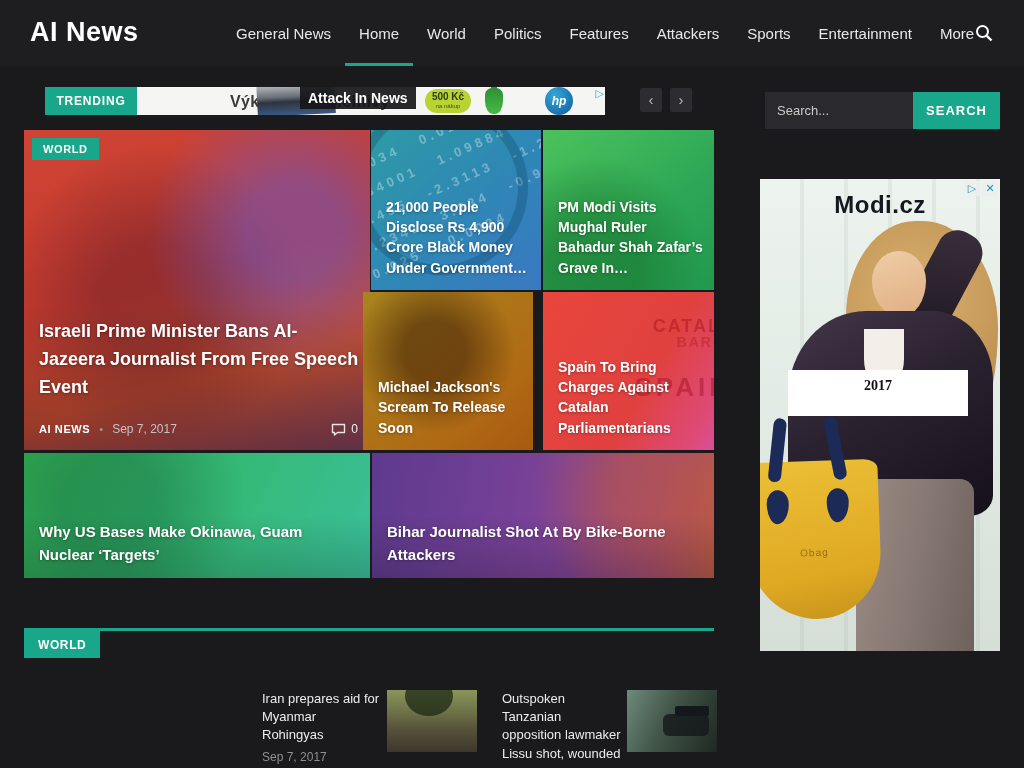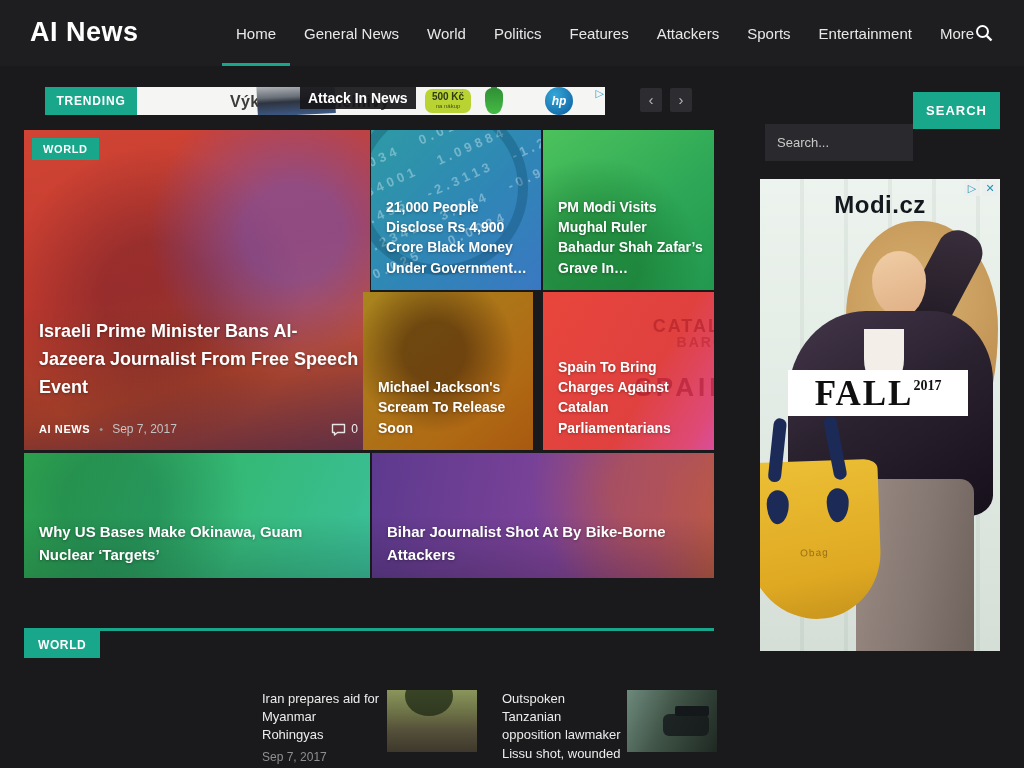--- a/index.html
+++ b/index.html
@@ -17,33 +17,33 @@
 
   :root { --accent:#19a78c; }
 
   
   .trending-strip { position:absolute; left:45px; top:87px; width:560px; height:28px; background:#0f0f12; }
   .trending-badge { position:absolute; left:0; top:0; width:92px; height:28px; background:var(--accent); color:#fff; font-size:12px; font-weight:700; letter-spacing:.8px; display:flex; align-items:center; justify-content:center; }
   .trend-ad { position:absolute; left:92px; top:0; width:468px; height:28px; background:#f5f5f3; overflow:hidden; cursor:pointer; }
   .ad-cz { position:absolute; left:93px; top:6px; color:#3c3c3c; font-size:16px; font-weight:700; letter-spacing:.3px; }
   .ad-laptop { position:absolute; left:120px; top:-6px; width:78px; height:34px; background:linear-gradient(180deg,#c9ccd1 0%,#6a7078 45%,#2e3440 60%,#3d5a86 100%); transform:rotate(-3deg); }
   .ticker-box { position:absolute; left:163px; top:0; height:22px; line-height:22px; background:rgba(22,22,26,.92); color:#fff; font-size:14px; font-weight:700; padding:0 8px; white-space:nowrap; }
-  .ad-price { position:absolute; left:288px; top:2px; width:46px; height:24px; background:#b9d333; border-radius:7px; text-align:center; }
+  .ad-price { position:absolute; left:288px; top:2px; width:46px; height:24px; background:#b9d333; border-radius:12px; text-align:center; }
   .ad-price .p1 { display:block; font-size:10px; font-weight:700; color:#2e3a12; line-height:12px; margin-top:2px; }
   .ad-price .p2 { display:block; font-size:6px; color:#44511c; line-height:6px; }
   .ad-bottle { position:absolute; left:348px; top:1px; width:18px; height:26px; background:linear-gradient(180deg,#2f8f34,#46bb45); border-radius:40% 40% 45% 45%/25% 25% 50% 50%; }
   .ad-bottle::before { content:""; position:absolute; left:6px; top:-4px; width:6px; height:6px; background:#2f8f34; }
   .ad-hp { position:absolute; left:408px; top:0; width:28px; height:28px; border-radius:50%; background:radial-gradient(circle at 35% 30%,#35a7d8,#0b5c9e); color:#fff; font-size:12px; font-weight:700; font-style:italic; display:flex; align-items:center; justify-content:center; }
   .ad-choice-sm { position:absolute; right:1px; top:0; color:#2ba0c9; font-size:11px; line-height:12px; cursor:pointer; }
   .trend-arrows { position:absolute; left:640px; top:88px; display:flex; gap:8px; }
   .arrow-btn { width:22px; height:24px; background:#2d2d31; color:#b9b9b9; font-size:15px; line-height:22px; text-align:center; border:none; border-radius:2px; cursor:pointer; font-family:inherit; }
 
   
   .search-module { position:absolute; left:765px; top:92px; display:flex; }
-  .search-input { width:148px; height:37px; background:#2a2a2e; border:none; outline:none; color:#fdba74; font-size:13px; padding:12px 12px; font-family:inherit;margin-top:32px; }
+  .search-input { width:148px; height:37px; background:#2a2a2e; border:none; outline:none; color:#fdba74; font-size:13px; padding:12px 12px; font-family:inherit; }
   .search-input::placeholder { color:#c9c9c9; }
   .search-btn { width:87px; height:37px; background:var(--accent); color:#fff; border:none; font-size:13px; font-weight:700; letter-spacing:1px; cursor:pointer; font-family:inherit; }
 
   
   .hero { position:absolute; left:24px; top:130px; width:690px; height:448px; }
   .tile { position:absolute; overflow:hidden; cursor:pointer; }
   .tile-title { position:absolute; left:15px; right:10px; bottom:12px; color:#fff; font-weight:700; text-shadow:0 1px 3px rgba(0,0,0,.35); }
   .t-main { left:0; top:0; width:346px; height:320px;
     background:radial-gradient(circle at 78% 32%, rgba(104,88,196,.55) 0 14%, rgba(104,88,196,0) 42%),
                radial-gradient(circle at 38% 52%, rgba(70,20,40,.35) 0 20%, rgba(70,20,40,0) 55%),
@@ -116,22 +116,22 @@
   svg { display:block; }
 </style>
 </head>
 <body>
 
 <div class="page">
 
   <header class="site-header">
     <div class="logo">AI News</div>
     <nav class="main-nav">
+      <a class="nav-item">General News</a>
       <a class="nav-item active">Home</a>
-      <a class="nav-item">General News</a>
       <a class="nav-item">World</a>
       <a class="nav-item">Politics</a>
       <a class="nav-item">Features</a>
       <a class="nav-item">Attackers</a>
       <a class="nav-item">Sports</a>
       <a class="nav-item">Entertainment</a>
       <a class="nav-item">More</a>
     </nav>
     <div class="hdr-search">
       <svg width="20" height="20" viewBox="0 0 20 20">
@@ -240,21 +240,20 @@
       <span class="ad-ico">✕</span>
     </div>
     <div class="ad-brand">Modi.cz</div>
     <div class="w-hair"></div>
     <div class="w-arm"></div>
     <div class="w-face"></div>
     <div class="w-jacket"></div>
     <div class="w-shirt"></div>
     <div class="w-pants"></div>
     <div class="fall-banner">
-      <span class="season">FALL</span>
       <span class="year">2017</span>
     </div>
     <div class="o-bag">
       <span class="bag-strap s1"></span>
       <span class="bag-strap s2"></span>
       <span class="bag-drop d1"></span>
       <span class="bag-drop d2"></span>
       <span class="bag-label">Obag</span>
     </div>
   </aside>

